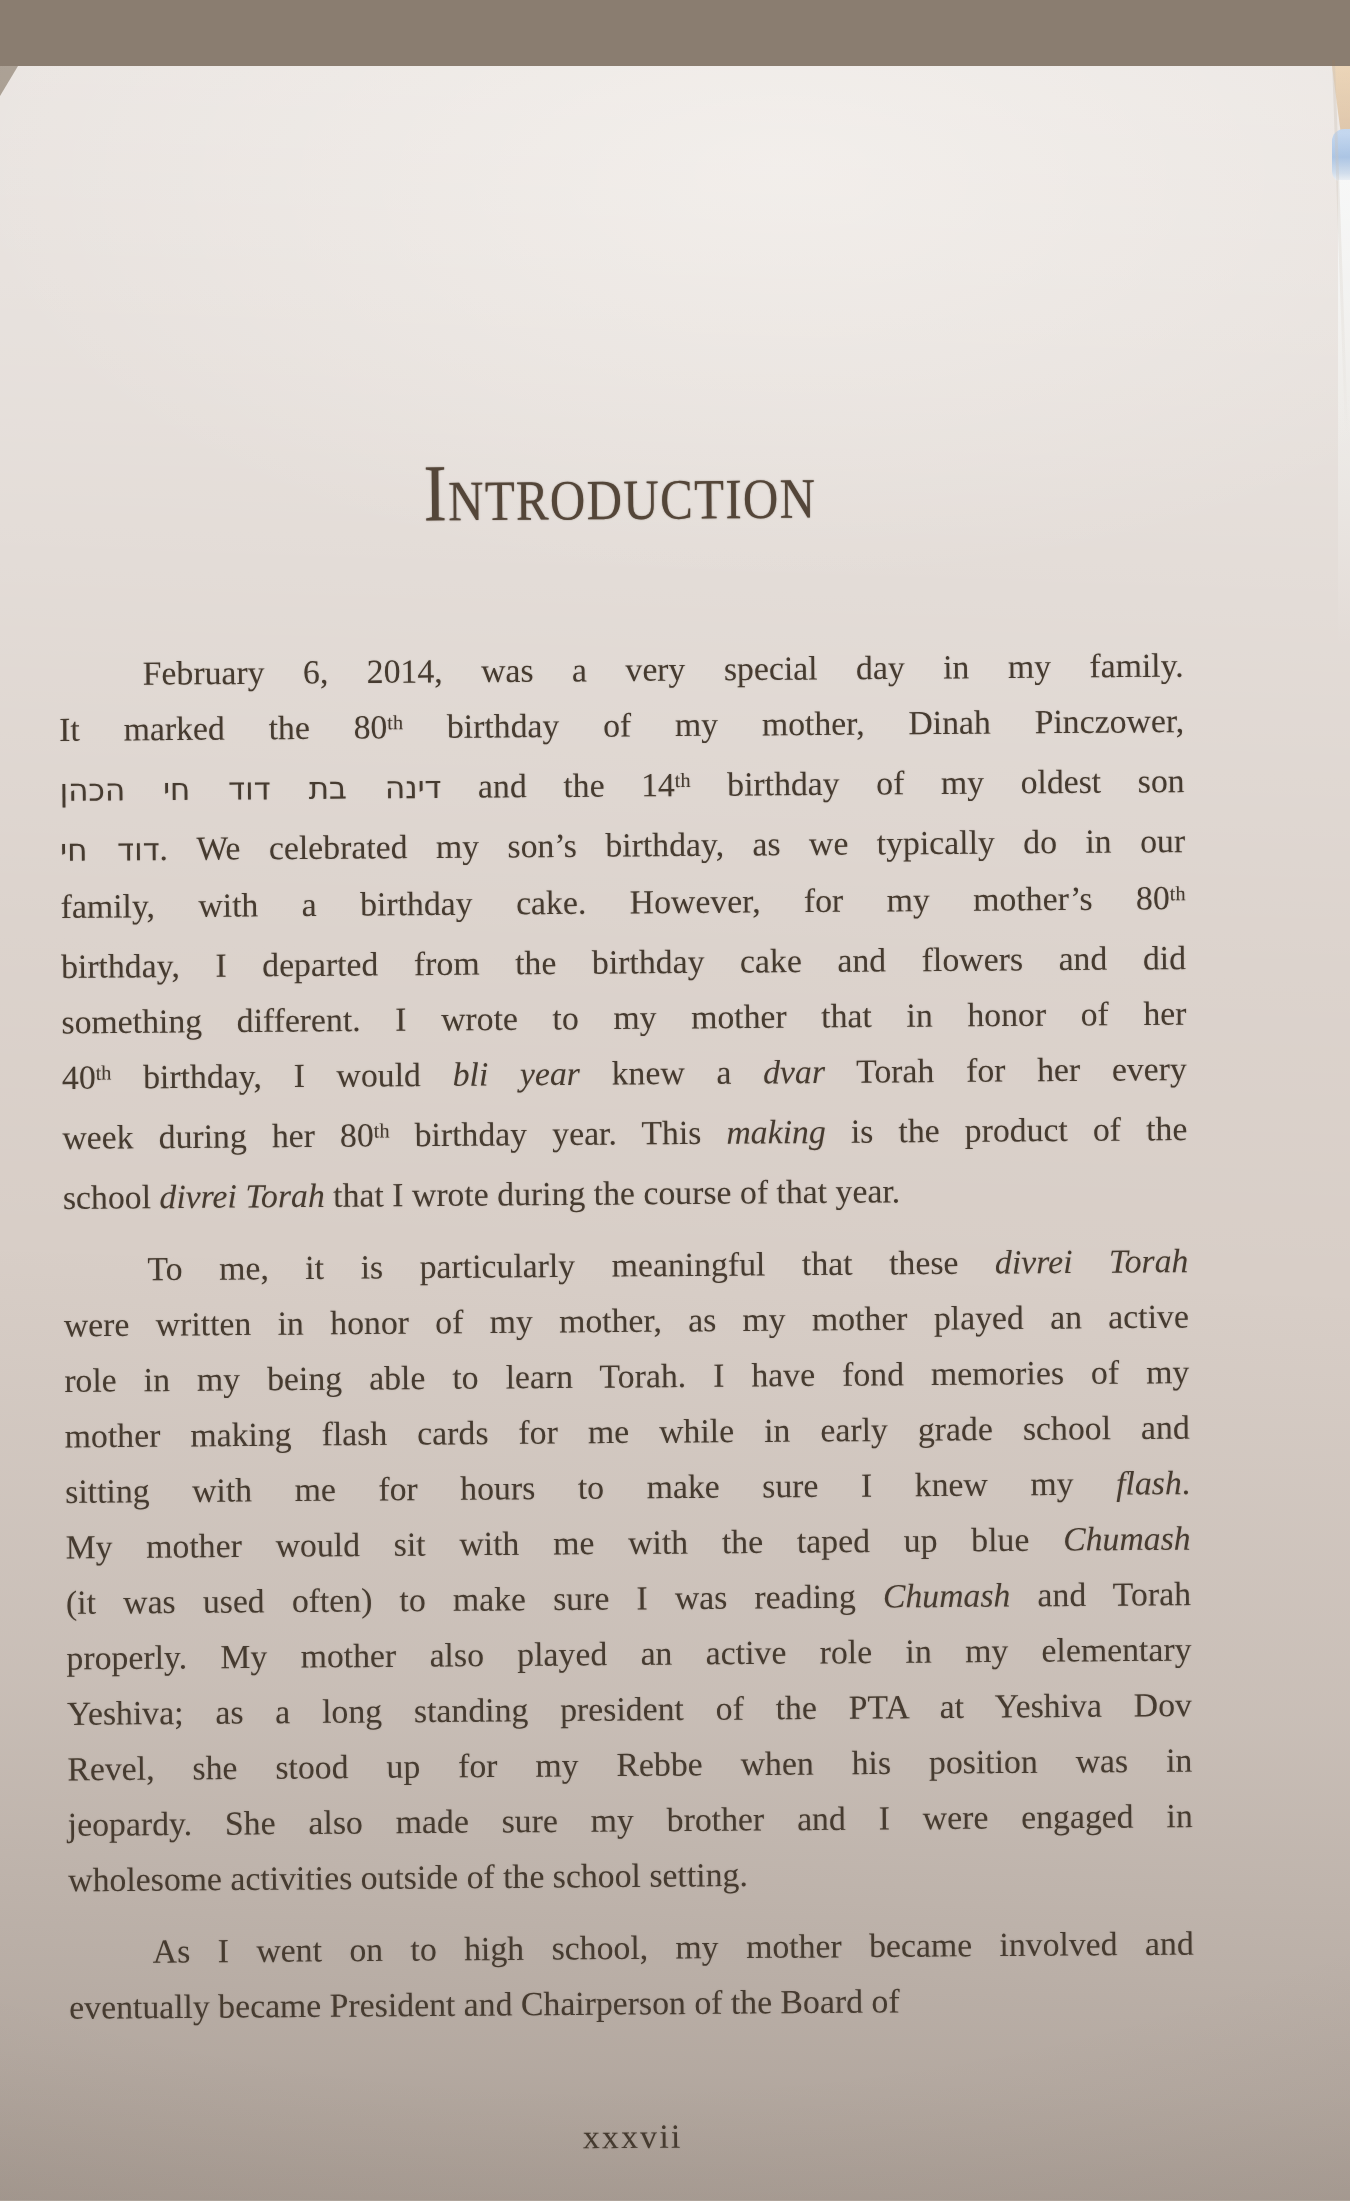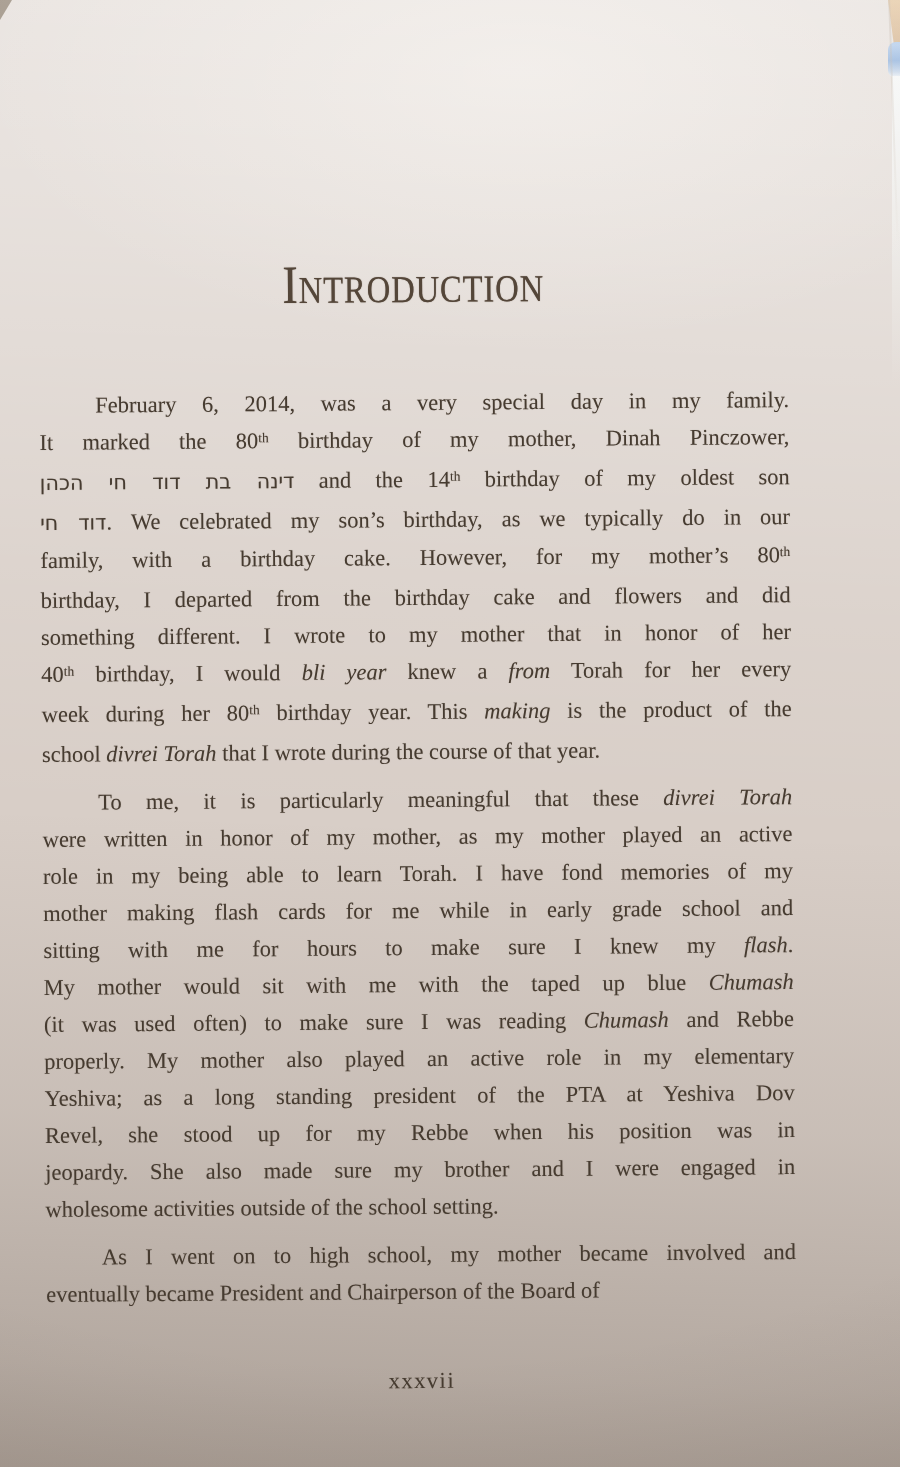--- a/index.html
+++ b/index.html
@@ -5,20 +5,21 @@
   html,body{margin:0;padding:0;}
   body{
     width:900px;height:1467px;position:relative;overflow:hidden;
     background:#8a7d70;
     font-family:"Liberation Serif", serif;
   }
   
   .photo{
     position:absolute;inset:0;
     background-color:var(--paper,#d8cec7);
+    margin-top:44px;
   }
   
   .photo::before{
     content:"";position:absolute;inset:0;z-index:1;pointer-events:none;
     background:
       radial-gradient(860px 430px at 58% 5%, rgba(255,253,250,.40), rgba(255,253,250,0) 64%),
       linear-gradient(182deg,
         rgba(255,255,255,.50) 0%,
         rgba(255,255,255,.36) 18%,
         rgba(255,255,255,.10) 42%,
@@ -96,32 +97,32 @@
     <div class="title">Introduction</div>
     <div id="body-text">
         <div class="para">
           <div class="line indent"><span>February 6, 2014, was a very special day in my family.</span></div>
           <div class="line"><span>It marked the 80</span><span class="sup">th</span><span> birthday of my mother, Dinah Pinczower,</span></div>
           <div class="line"><span class="he">דינה בת דוד חי הכהן</span><span> and the 14</span><span class="sup">th</span><span> birthday of my oldest son</span></div>
           <div class="line"><span class="he">דוד חי</span><span>. We celebrated my son’s birthday, as we typically do in our</span></div>
           <div class="line"><span>family, with a birthday cake. However, for my mother’s 80</span><span class="sup">th</span></div>
           <div class="line"><span>birthday, I departed from the birthday cake and flowers and did</span></div>
           <div class="line"><span>something different. I wrote to my mother that in honor of her</span></div>
-          <div class="line"><span>40</span><span class="sup">th</span><span> birthday, I would </span><span class="it">bli year</span><span> knew a </span><span class="it">from</span><span> Torah for her every</span></div>
+          <div class="line"><span>40</span><span class="sup">th</span><span> birthday, I would </span><span class="it">bli year</span><span> knew a </span><span class="it">dvar</span><span> Torah for her every</span></div>
           <div class="line"><span>week during her 80</span><span class="sup">th</span><span> birthday year. This </span><span class="it">making</span><span> is the product of the</span></div>
           <div class="line last"><span>school </span><span class="it">divrei Torah</span><span> that I wrote during the course of that year.</span></div>
         </div>
         <div class="para">
           <div class="line indent"><span>To me, it is particularly meaningful that these </span><span class="it">divrei Torah</span></div>
           <div class="line"><span>were written in honor of my mother, as my mother played an active</span></div>
           <div class="line"><span>role in my being able to learn Torah. I have fond memories of my</span></div>
           <div class="line"><span>mother making flash cards for me while in early grade school and</span></div>
           <div class="line"><span>sitting with me for hours to make sure I knew my </span><span class="it">flash</span><span>.</span></div>
           <div class="line"><span>My mother would sit with me with the taped up blue </span><span class="it">Chumash</span></div>
-          <div class="line"><span>(it was used often) to make sure I was reading </span><span class="it">Chumash</span><span> and Rebbe</span></div>
+          <div class="line"><span>(it was used often) to make sure I was reading </span><span class="it">Chumash</span><span> and Torah</span></div>
           <div class="line"><span>properly. My mother also played an active role in my elementary</span></div>
           <div class="line"><span>Yeshiva; as a long standing president of the PTA at Yeshiva Dov</span></div>
           <div class="line"><span>Revel, she stood up for my Rebbe when his position was in</span></div>
           <div class="line"><span>jeopardy. She also made sure my brother and I were engaged in</span></div>
           <div class="line last"><span>wholesome activities outside of the school setting.</span></div>
         </div>
         <div class="para">
           <div class="line indent"><span>As I went on to high school, my mother became involved and</span></div>
           <div class="line last"><span>eventually became President and Chairperson of the Board of</span></div>
         </div>

